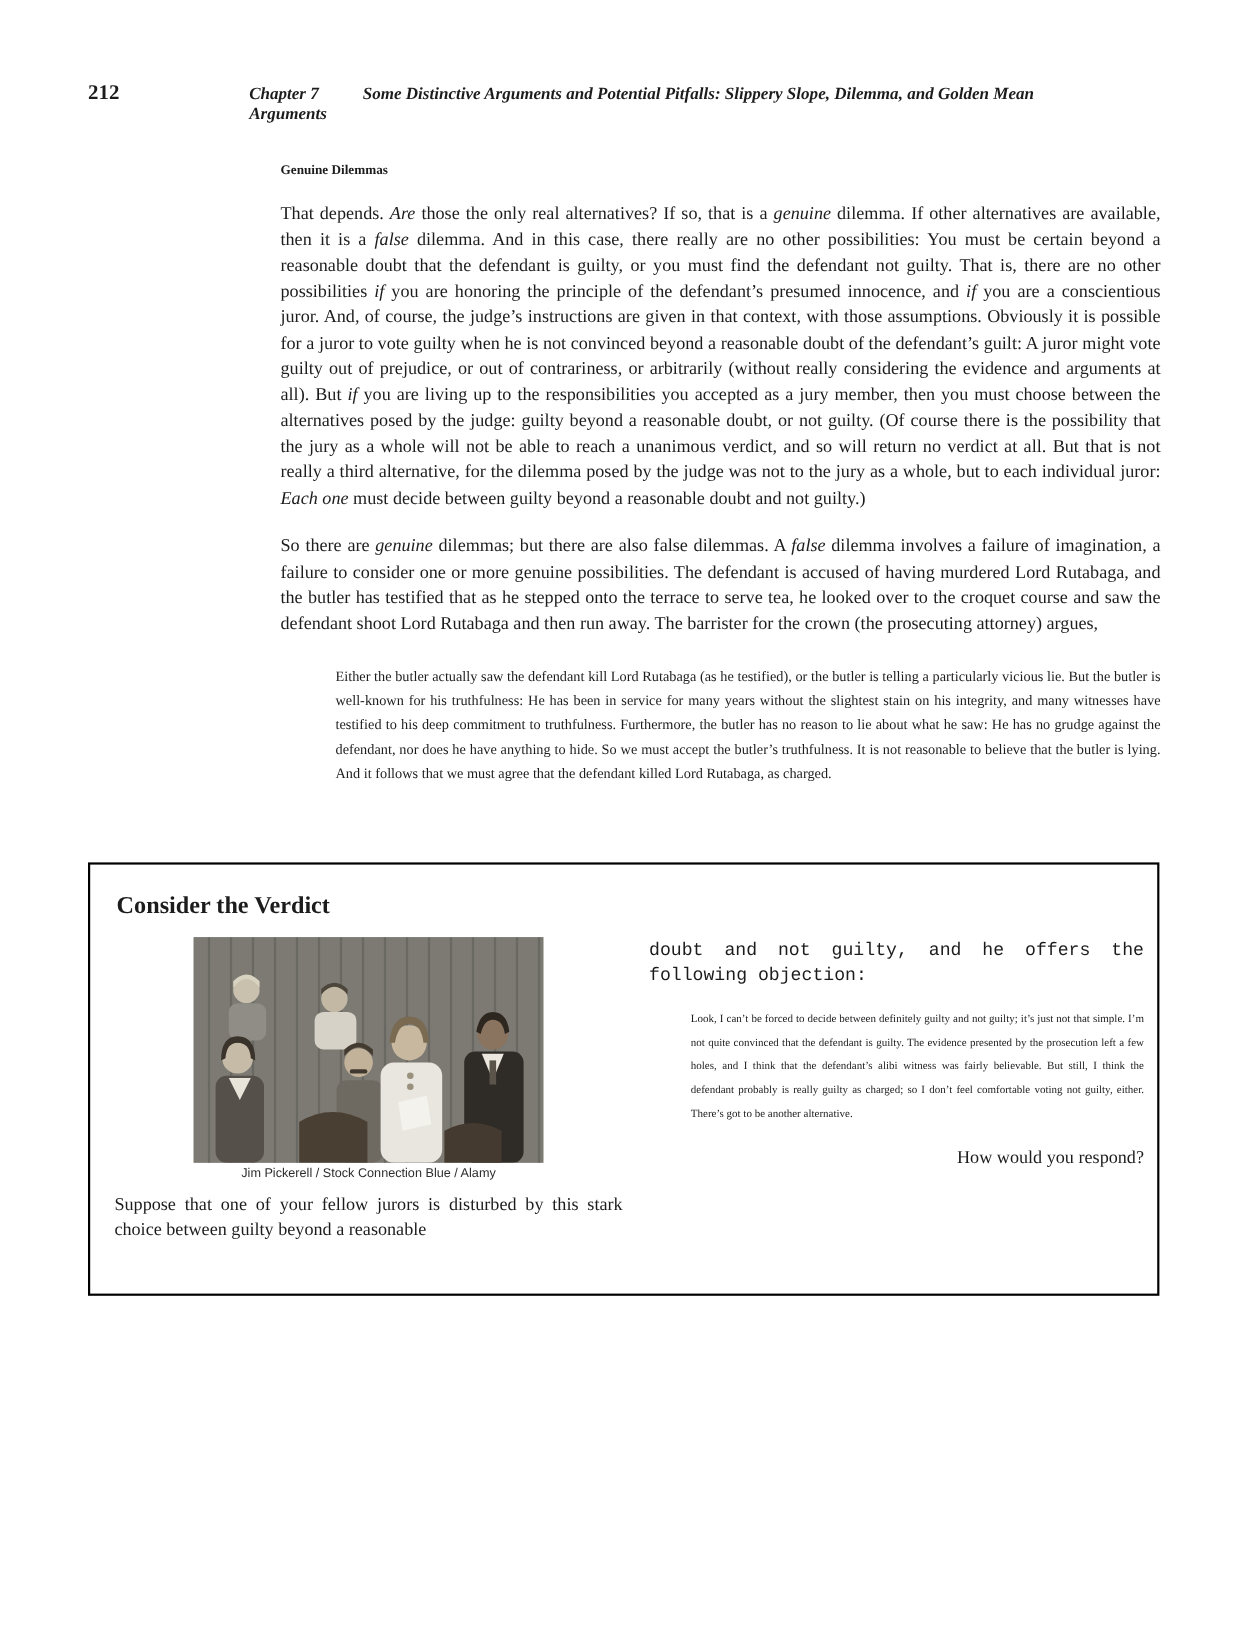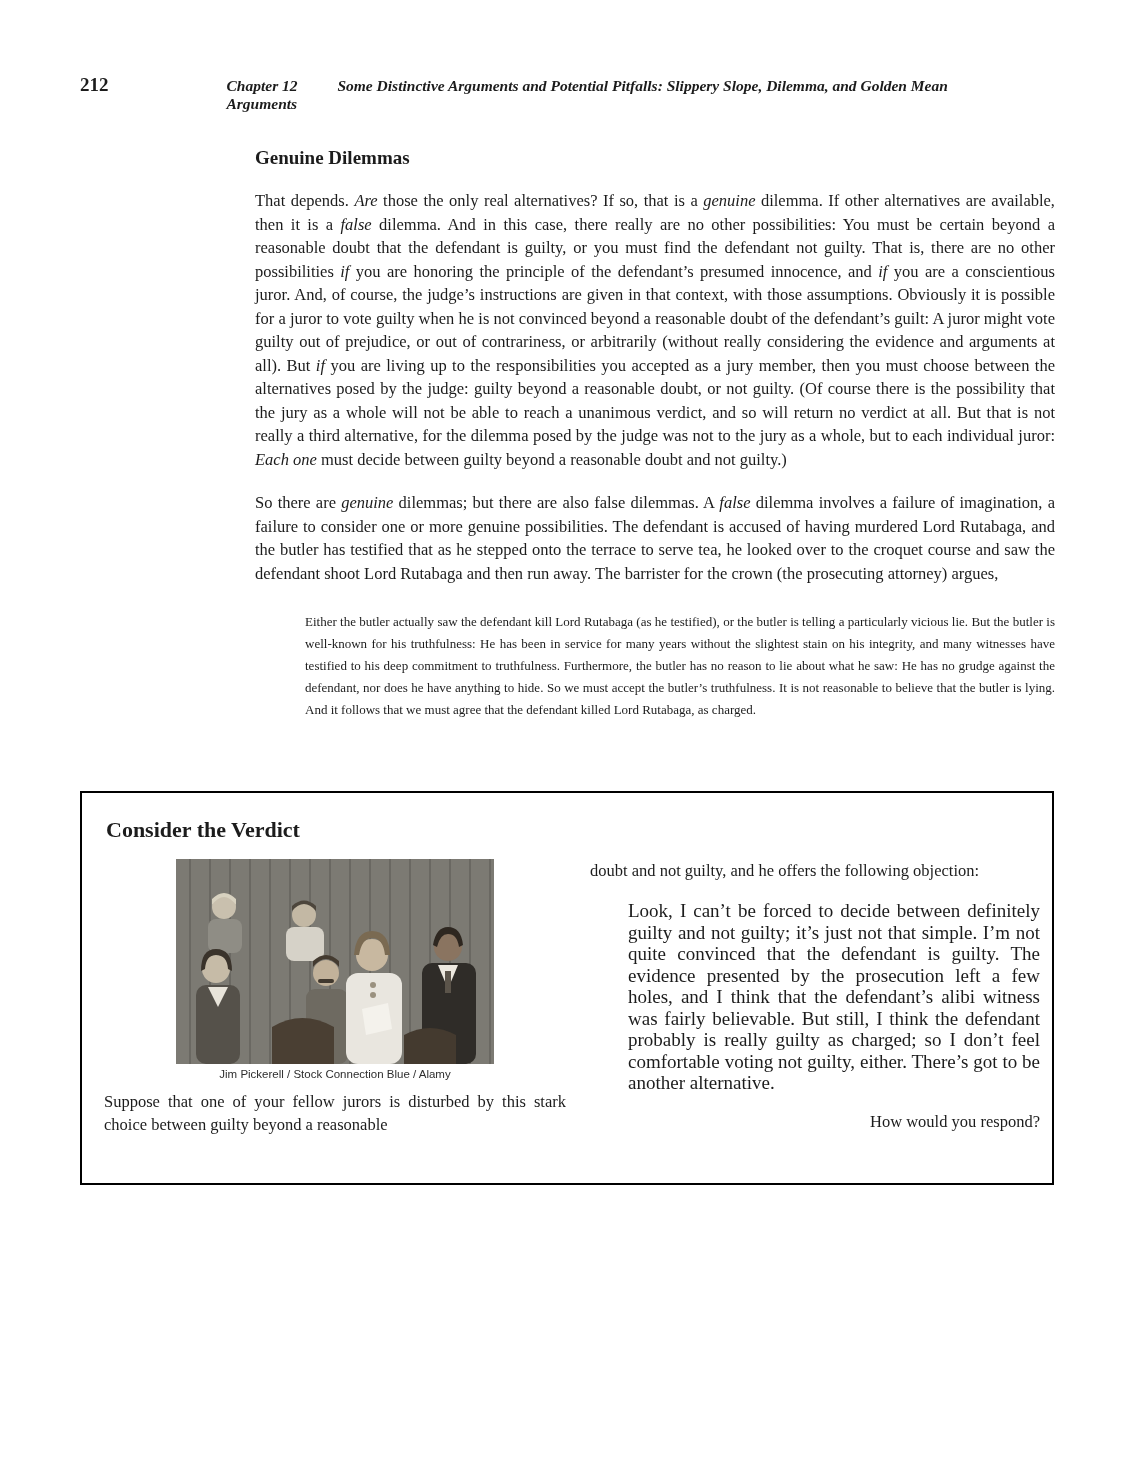--- a/index.html
+++ b/index.html
@@ -32,21 +32,21 @@
     font-size: 15.5px;
     margin-left: 118px;
     color: #1c1c1c;
   }
   .running-head .chapter-label { margin-right: 36px; }
   .main-col {
     margin-left: 255px;
     width: 800px;
   }
   .section-heading {
-    font-size: 19px;
+    font-size: 12px;
     font-weight: bold;
     margin: 34px 0 0 0;
   }
   .body-para {
     margin: 20px 0 0 0;
     font-size: 16.5px;
     line-height: 23.5px;
     text-align: justify;
     font-family: Liberation Serif, serif;
   }
@@ -101,39 +101,39 @@
     text-align: justify;
   }
   .box-right-intro {
     font-size: 16.5px;
     line-height: 23px;
     text-align: justify;
   }
   .box-right-quote {
     margin: 18px 0 0 38px;
     width: 412px;
-    font-size: 19px;
+    font-size: 10px;
     line-height: 21.5px;
     text-align: justify;
   }
   .box-right-question {
     margin-top: 18px;
     font-size: 16.5px;
     text-align: right;
   }
 </style>
 </head>
 <body>
 
 <div class="page">
 
   <div class="header-row">
     <span class="page-number">212</span>
     <span class="running-head">
-      <span class="chapter-label">Chapter 12</span>
+      <span class="chapter-label">Chapter 7</span>
       <span class="chapter-title">Some Distinctive Arguments and Potential Pitfalls: Slippery Slope, Dilemma, and Golden Mean Arguments</span>
     </span>
   </div>
 
   <div class="main-col">
 
     <h2 class="section-heading">Genuine Dilemmas</h2>
 
     <p class="body-para"><span>That depends. </span><em>Are</em><span> those the only real alternatives? If so, that is a </span><em>genuine</em><span> dilemma. If other alternatives are available, then it is a </span><em>false</em><span> dilemma. And in this case, there really are no other possibilities: You must be certain beyond a reasonable doubt that the defendant is guilty, or you must find the defendant not guilty. That is, there are no other possibilities </span><em>if</em><span> you are honoring the principle of the defendant’s presumed innocence, and </span><em>if</em><span> you are a conscientious juror. And, of course, the judge’s instructions are given in that context, with those assumptions. Obviously it is possible for a juror to vote guilty when he is not convinced beyond a reasonable doubt of the defendant’s guilt: A juror might vote guilty out of prejudice, or out of contrariness, or arbitrarily (without really considering the evidence and arguments at all). But </span><em>if</em><span> you are living up to the responsibilities you accepted as a jury member, then you must choose between the alternatives posed by the judge: guilty beyond a reasonable doubt, or not guilty. (Of course there is the possibility that the jury as a whole will not be able to reach a unanimous verdict, and so will return no verdict at all. But that is not really a third alternative, for the dilemma posed by the judge was not to the jury as a whole, but to each individual juror: </span><em>Each one</em><span> must decide between guilty beyond a reasonable doubt and not guilty.)</span></p>
 
@@ -206,21 +206,21 @@
 
             <path d="M96 168 q30 -18 62 0 l0 37 l-62 0 Z" fill="#4a3f33"></path>
             <path d="M228 176 q26 -14 52 0 l0 29 l-52 0 Z" fill="#443a2f"></path>
           </svg>
           <div class="photo-credit">Jim Pickerell / Stock Connection Blue / Alamy</div>
         </div>
         <p class="box-caption">Suppose that one of your fellow jurors is disturbed by this stark choice between guilty beyond a reasonable</p>
       </div>
 
       <div class="box-right">
-        <p class="box-right-intro" style="margin:0;">doubt and not guilty, and he offers the following objection:</p>
+        <p class="box-right-intro" style="margin:0;font-family:Liberation Mono, monospace;">doubt and not guilty, and he offers the following objection:</p>
         <div class="box-right-quote">Look, I can’t be forced to decide between definitely guilty and not guilty; it’s just not that simple. I’m not quite convinced that the defendant is guilty. The evidence presented by the prosecution left a few holes, and I think that the defendant’s alibi witness was fairly believable. But still, I think the defendant probably is really guilty as charged; so I don’t feel comfortable voting not guilty, either. There’s got to be another alternative.</div>
         <p class="box-right-question">How would you respond?</p>
       </div>
 
     </div>
   </div>
 
 </div>
 
 </body></html>

